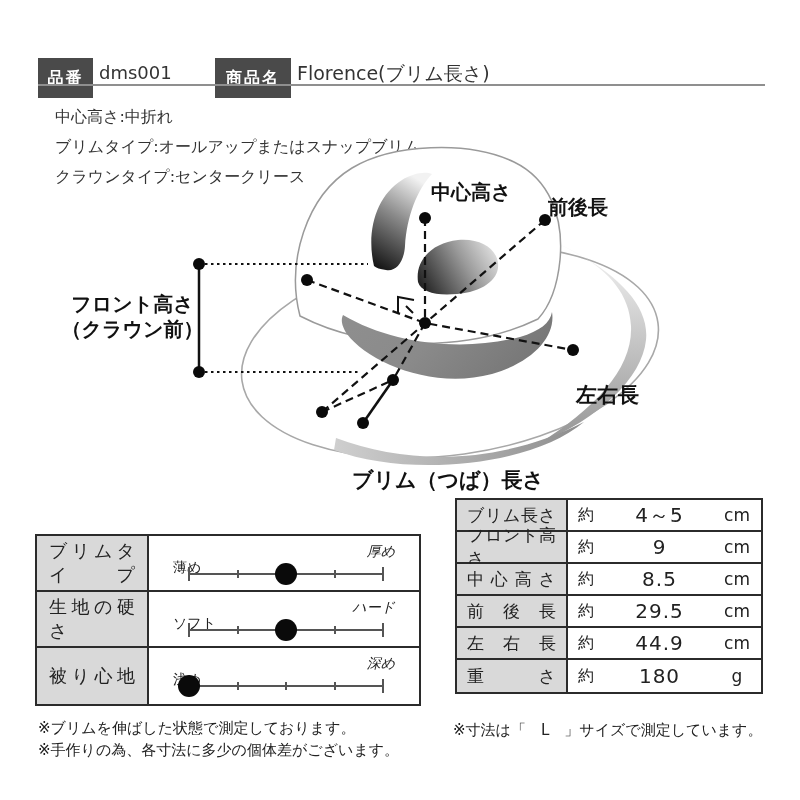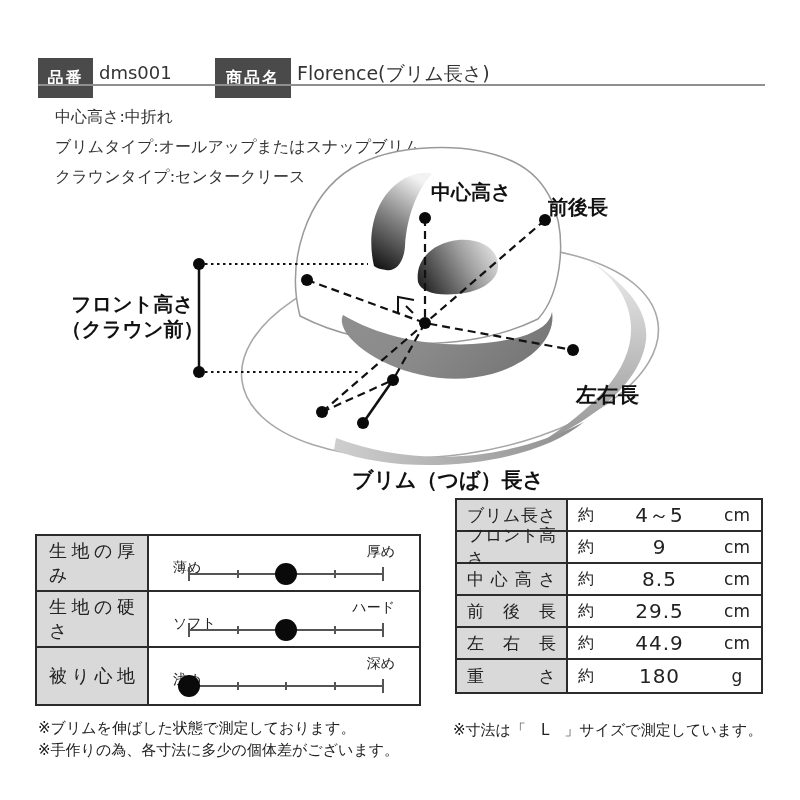--- a/index.html
+++ b/index.html
@@ -22,21 +22,21 @@
 
   
   .attr-table { position:absolute; left:35px; top:534px; width:386px; border:2px solid #2b2b2b; background:#fff; }
   .attr-row { display:flex; height:56px; border-bottom:2px solid #2b2b2b; }
   .attr-row:last-child { border-bottom:none; }
   .attr-head { width:112px; background:#d9d9d9; border-right:2px solid #2b2b2b; display:flex; align-items:center;
                font-size:18px; color:#222; padding:0 12px; }
   .attr-head span { width:100%; text-align:justify; text-align-last:justify; }
   .attr-body { position:relative; flex:1; }
   .scale-min { position:absolute; left:24px; top:7px; font-size:14px; color:#222;margin-top:16px; }
-  .scale-max { position:absolute; right:24px; top:7px; font-size:14px; color:#222; }
+  .scale-max { position:absolute; right:24px; top:7px; font-size:14px; color:#222;font-style:italic; }
   .scale-track { position:absolute; left:40px; right:36px; top:37px; height:2px; background:#555; }
   .tick { position:absolute; top:50%; width:2px; background:#555; transform:translate(-50%,-50%); }
   .tick.end { height:14px; } .tick.mid { height:8px; }
   .scale-dot { position:absolute; top:50%; width:22px; height:22px; border-radius:50%; background:#0a0a0a;
                transform:translate(-50%,-50%); }
 
   
   .size-table { position:absolute; left:455px; top:498px; width:308px; border:2px solid #2b2b2b; background:#fff; }
   .size-row { display:flex; height:32px; border-bottom:2px solid #2b2b2b; }
   .size-row:last-child { border-bottom:none; }
@@ -146,21 +146,21 @@
     <div class="dia-label" style="left:352px; top:434px; font-size:21px;margin-top:32px;">ブリム（つば）長さ</div>
     <div class="dia-label dia-label-2l" style="left:55px; top:292px; width:155px;">
       <div>フロント高さ</div>
       <div>（クラウン前）</div>
     </div>
   </div>
 
   <div class="attr-table">
     <div class="attr-row">
       <div class="attr-head">
-          <span>生地の厚み</span>
+          <span>ブリムタイプ</span>
         </div>
       <div class="attr-body">
         <span class="scale-min">薄め</span>
         <span class="scale-max">厚め</span>
         <div class="scale-track">
           <span class="tick end" style="left:0%"></span>
             <span class="tick mid" style="left:25%"></span>
           <span class="tick mid" style="left:50%"></span>
             <span class="tick mid" style="left:75%"></span>
           <span class="tick end" style="left:100%"></span>

